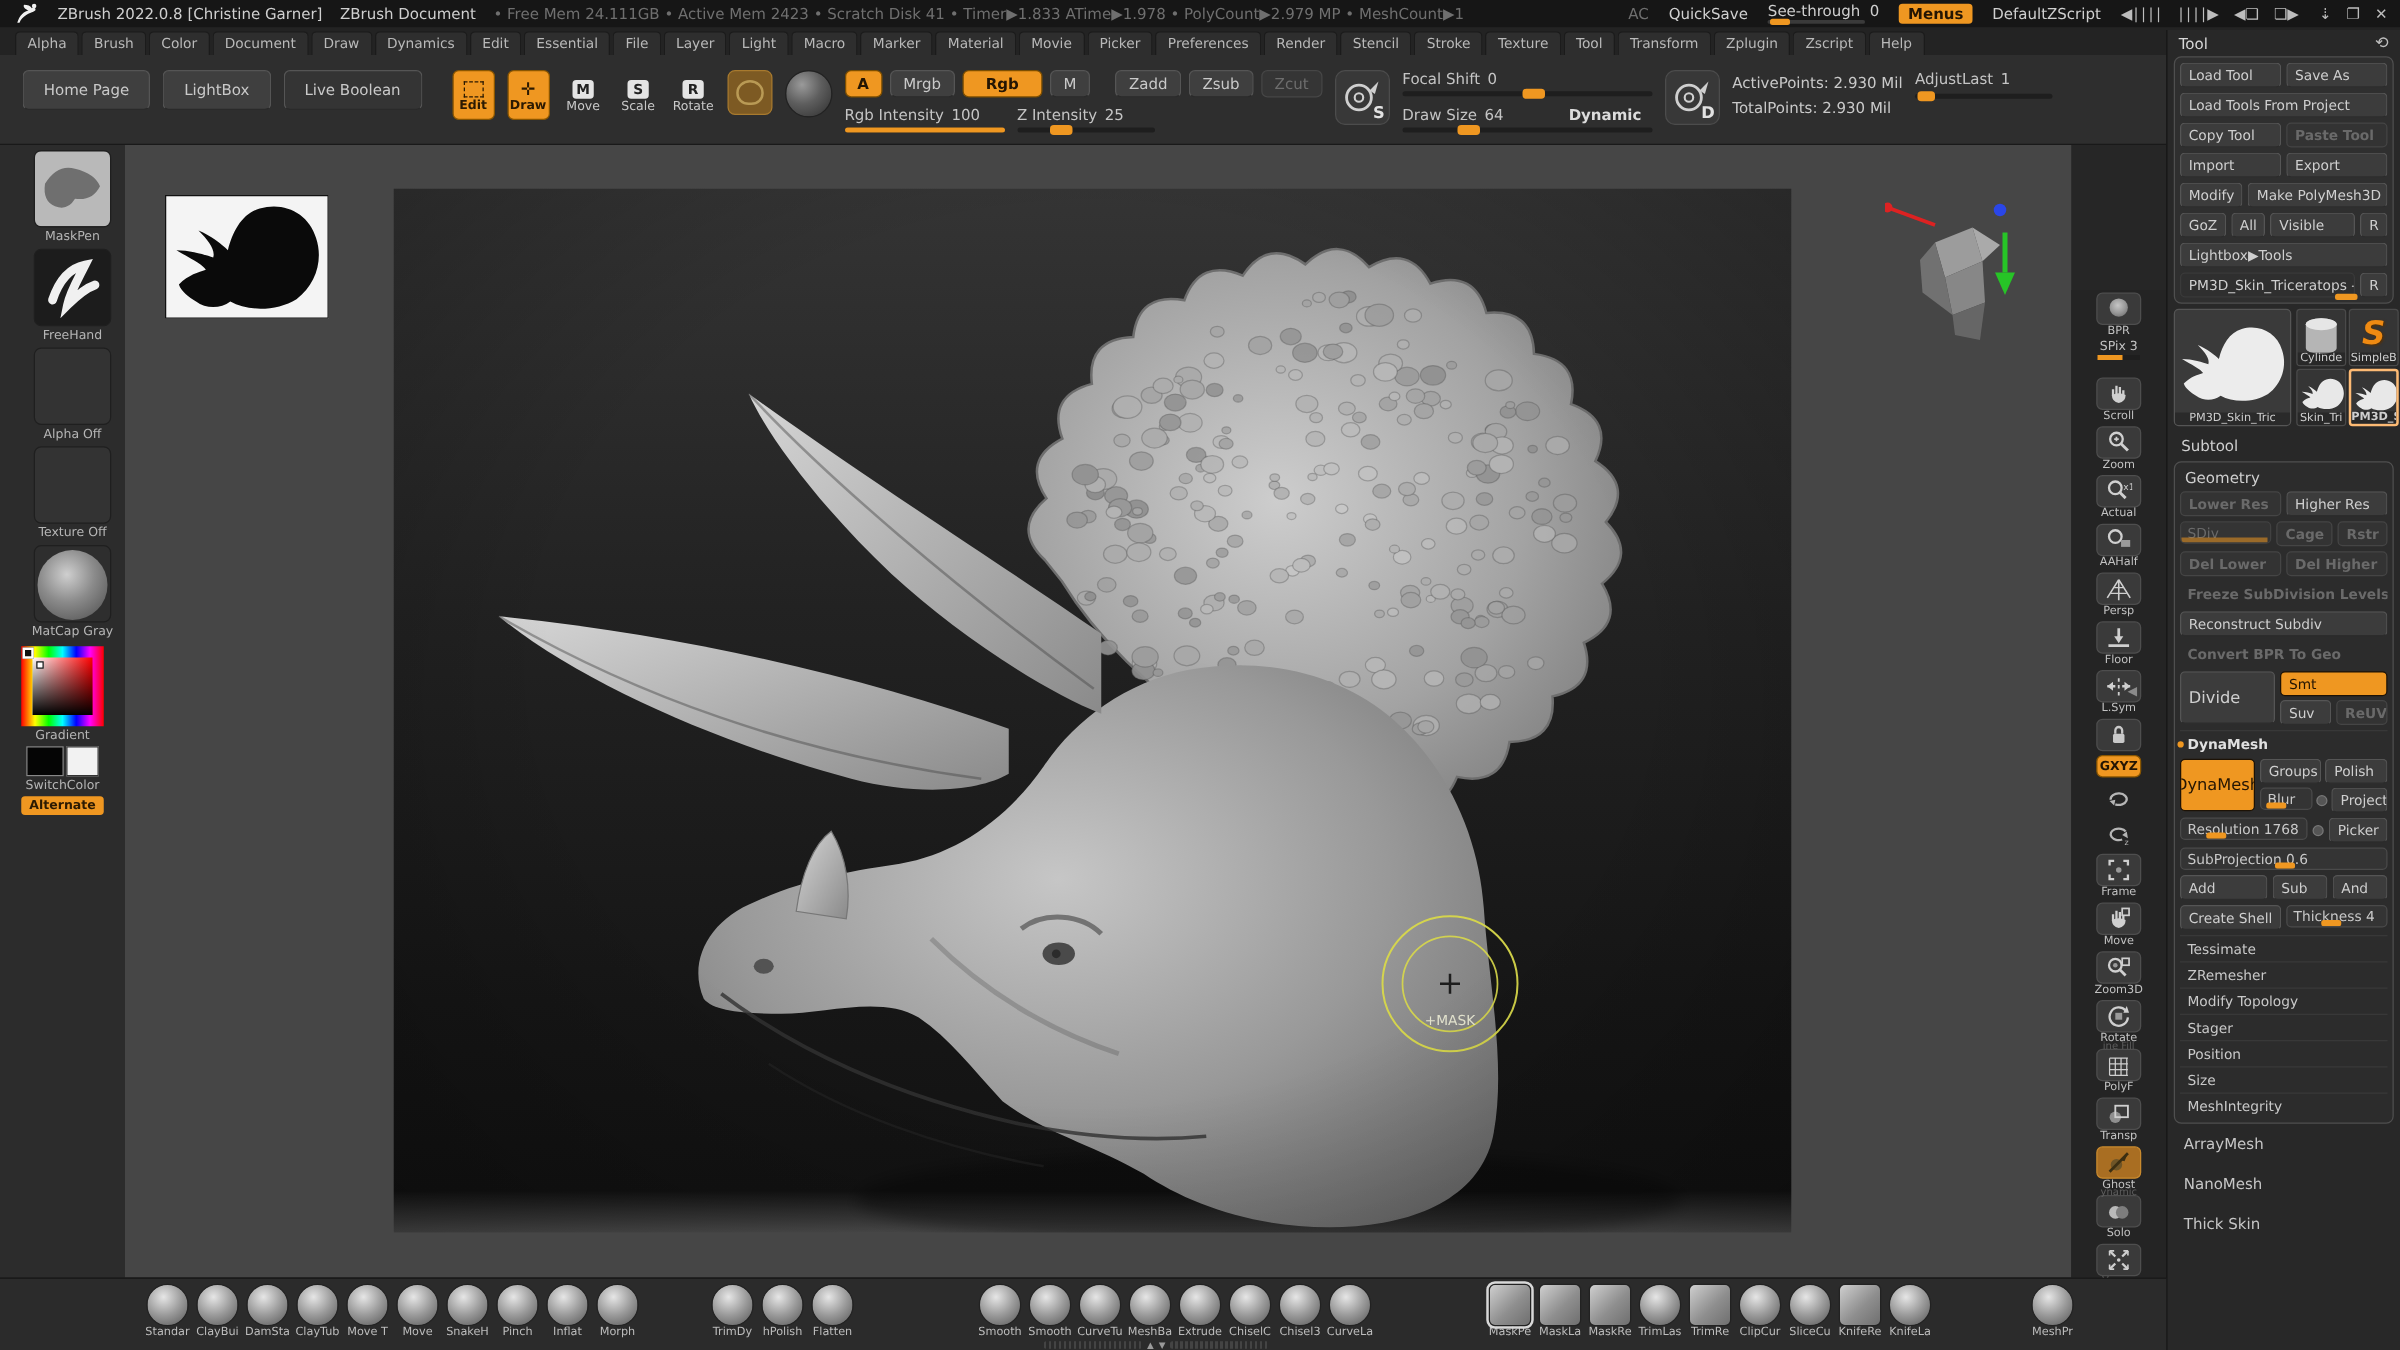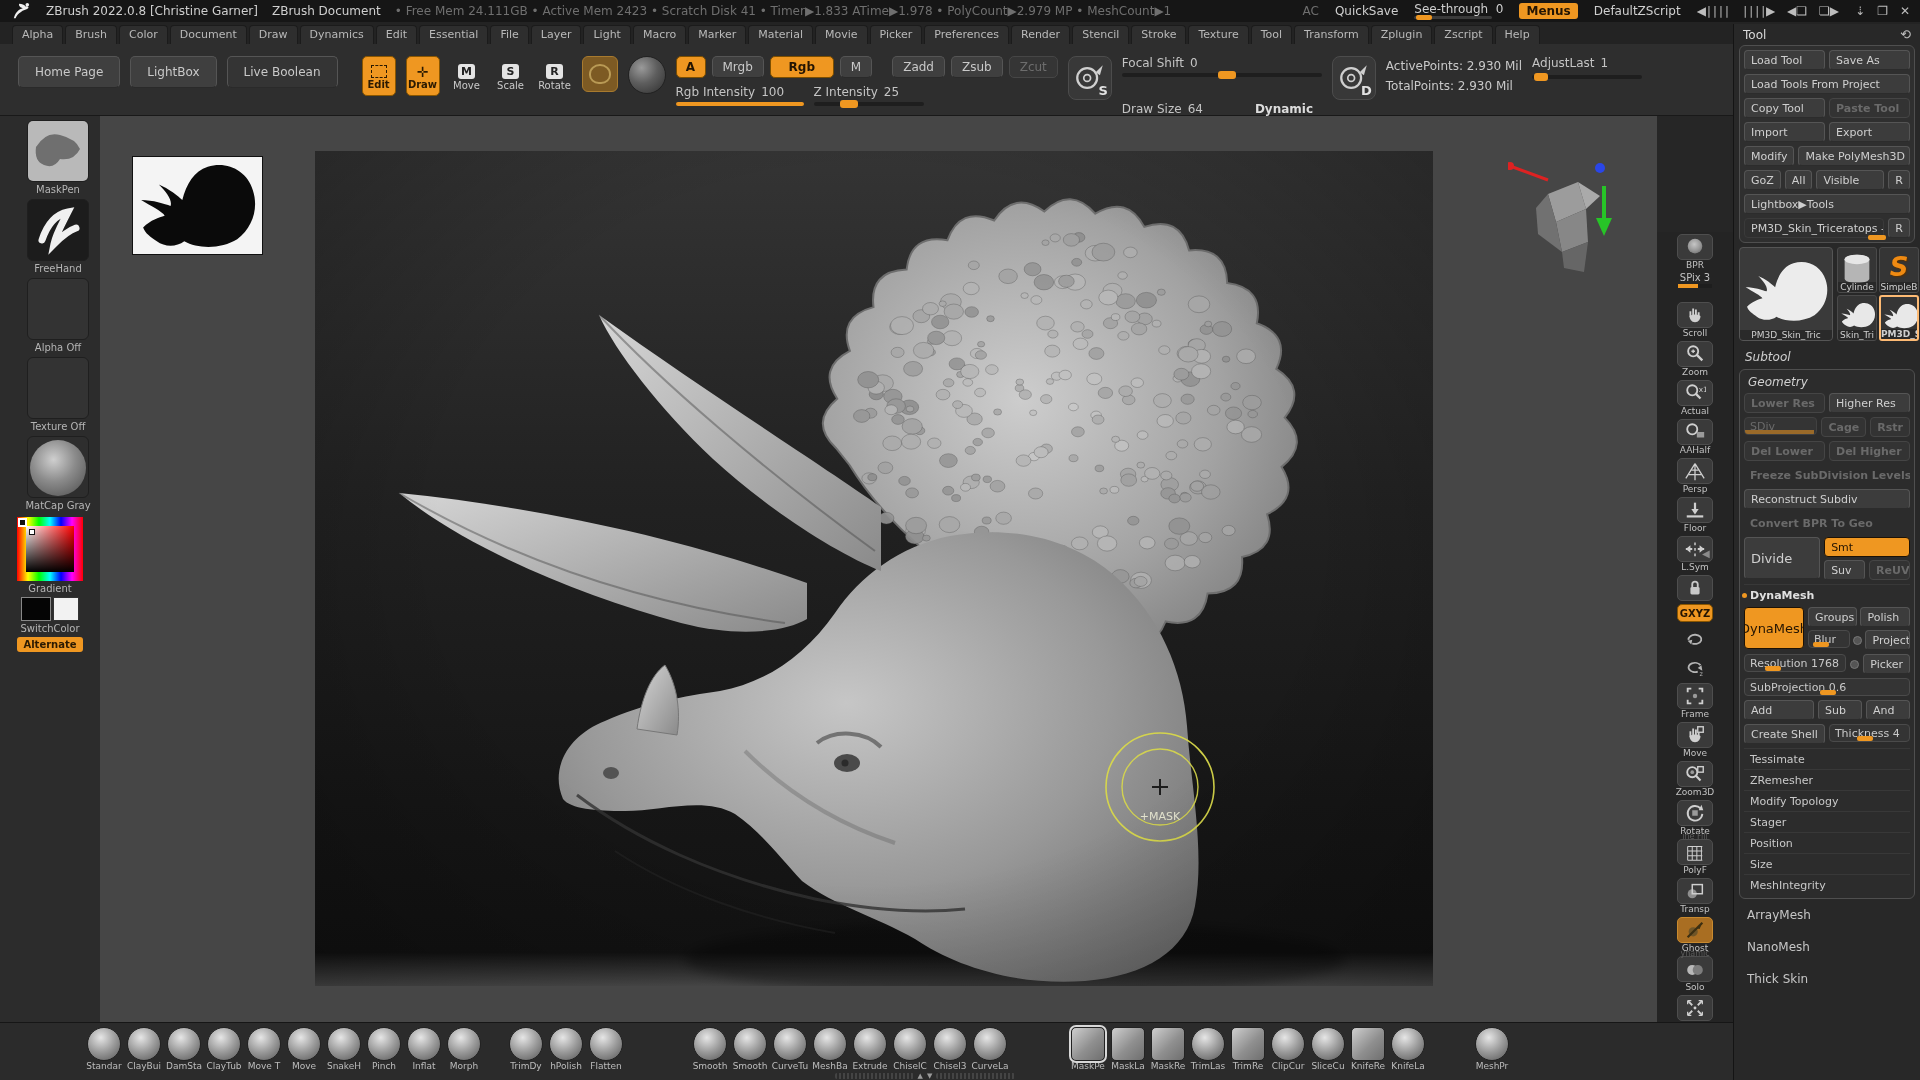--- a/index.html
+++ b/index.html
@@ -111,37 +111,37 @@
   .pbtn.orange { background:#ef9721; border-color:#1d1205; color:#241503; font-weight:normal; }
   .toolname { position:relative; }
   .toolname .mini { position:absolute; right:24px; bottom:-2px; width:18px; height:5px; background:#ef9721; border-radius:2px; }
   .thumbs { display:flex; gap:4px; margin:2px 0 4px; }
   .bigthumb { width:94px; height:94px; background:#3a3a3a; border:1px solid #555; border-radius:4px; position:relative; overflow:hidden; flex:0 0 auto; }
   .bigthumb .cap, .sthumb .cap { position:absolute; left:0; right:0; bottom:0; font-size:9px; color:#cfcfcf;
     background:rgba(30,30,30,.55); text-align:center; white-space:nowrap; overflow:hidden; }
   .sgrid { display:grid; grid-template-columns:40px 40px; grid-auto-rows:46px; gap:2px; }
   .sthumb { position:relative; background:#353535; border:1px solid #4a4a4a; border-radius:3px; overflow:hidden; }
   .sthumb.sel { border:2px solid #fdba74;font-weight:bold; }
-  .sec-head { padding:5px 6px; color:#cfcfcf; font-size:12px;font-style:italic; }
+  .sec-head { padding:5px 6px; color:#cfcfcf; font-size:12px; }
   .inset { border:1px solid #4f4f4f; border-radius:6px; background:#2c2c2c; padding:3px 4px; }
   .sub-head { padding:4px 6px 3px; border-top:1px solid #383838; color:#c9c9c9; font-size:11px; position:relative; }
   .sub-head .dot { position:absolute; left:-2px; top:8px; width:5px; height:5px; border-radius:50%; background:#ef9721; }
   .slide { position:relative; height:18px; border:1px solid #4a4a4a; border-radius:4px; background:#343434;
     font-size:11px; color:#c9c9c9; display:flex; align-items:center; padding:0 5px; overflow:hidden; }
   .slide.dim { color:#6a6a6a; border-color:#414141; }
   .slide .bar { position:absolute; left:0; bottom:0; height:4px; background:#ef9721; opacity:.95; }
   .slide .knob { position:absolute; bottom:0; height:5px; width:16px; background:#ef9721; border-radius:2px; }
   .dotbtn { width:9px; height:9px; border-radius:50%; background:#555; border:1px solid #777; align-self:center; flex:0 0 auto; }
   .dyn-left { width:88px; height:42px; font-size:13px; justify-content:center; }
   .sections-list .sec-row { padding:9px 8px; color:#c6c6c6; font-size:12px; }
 
   
   #bottom-tray { position:absolute; left:0; top:1022px; width:1733px; height:58px; background:#2b2b2b;
     border-top:1px solid #161616; display:flex; align-items:flex-start; padding:4px 0 0 84px; }
-  .tray-group { display:flex; }
+  .tray-group { display:flex;margin-left:30px; }
   .tray-gap1 { width:22px; } .tray-gap2 { width:64px; } .tray-gap3 { width:58px; } .tray-gap4 { width:44px; }
   .tray-item { width:40px; text-align:center; position:relative; }
   .tray-item .th { width:34px; height:34px; margin:0 auto; border-radius:50%;
     background:radial-gradient(circle at 40% 30%, #e6e6e6 0%, #9a9a9a 50%, #555 100%); border:1px solid #222; }
   .tray-item.tile .th { border-radius:5px; background:linear-gradient(135deg,#cfcfcf 0%,#8f8f8f 55%,#6f6f6f 100%); }
   .tray-item.sel .th { outline:2px solid #d8d8d8; }
   .tray-item .lb { font-size:9px; color:#bdbdbd; white-space:nowrap; overflow:hidden; }
   #tray-scroll { position:absolute; left:835px; top:1072px; width:180px; height:7px; display:flex; align-items:center; gap:4px; color:#9a9a9a; font-size:7px; }
   #tray-scroll .dots { flex:1; height:6px; background:repeating-linear-gradient(90deg,#444 0 2px,#2b2b2b 2px 4px); border-radius:2px; }
 
@@ -388,21 +388,21 @@
   </div>
 
   <div class="stroke-ico">
     <svg viewBox="0 0 24 24">
         <circle cx="10" cy="12" r="7" fill="none" stroke="#cfcfcf" stroke-width="1.6"></circle>
         <circle cx="10" cy="12" r="2.4" fill="none" stroke="#cfcfcf" stroke-width="1.2"></circle>
         <path d="M16,8 L21,3 L19,10 Z" fill="#cfcfcf"></path>
       </svg>
     <b>S</b>
   </div>
-  <div style="display:flex;flex-direction:column;gap:25px">
+  <div style="display:flex;flex-direction:column;gap:8px">
     <div>
       <div class="slider-line">
           <span>Focal Shift</span>
           <span>0</span>
         </div>
       <div class="trk" style="width:200px;margin-top:3px">
           <div class="hdl" style="left:48%"></div>
         </div>
     </div>
     <div>

